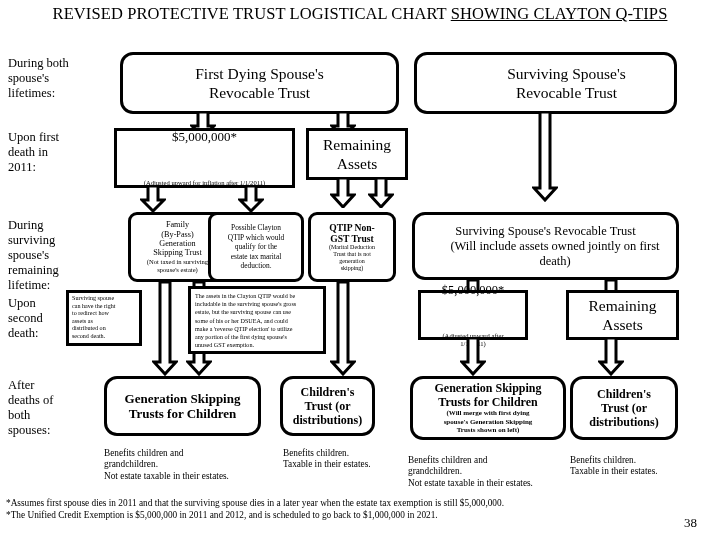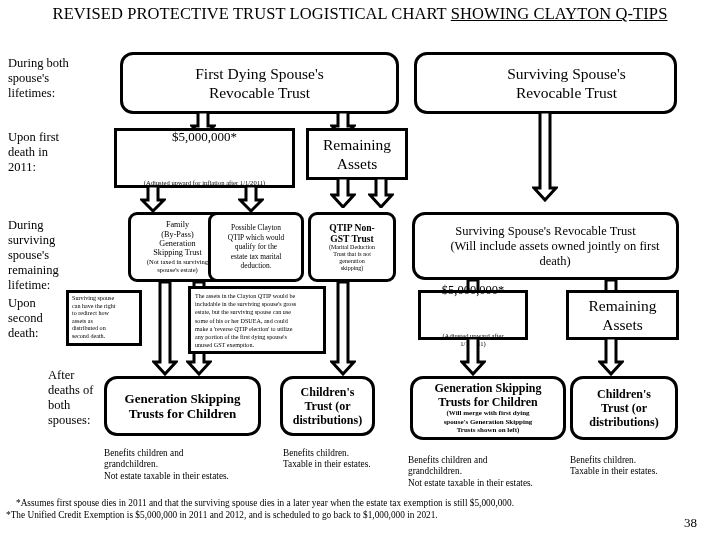--- a/index.html
+++ b/index.html
@@ -97,21 +97,21 @@
   <div class="abs stagelabel" style="left:8px;top:218px;width:96px;white-space:pre-line;">During
 surviving
 spouse's
 remaining
 lifetime:</div>
 
   <div class="abs stagelabel" style="left:8px;top:296px;width:96px;white-space:pre-line;">Upon
 second
 death:</div>
 
-  <div class="abs stagelabel" style="left:8px;top:368px;width:96px;white-space:pre-line;margin-left:40px;">After
+  <div class="abs stagelabel" style="left:8px;top:378px;width:96px;white-space:pre-line;">After
 deaths of
 both
 spouses:</div>
 
   <div class="abs box round t-lg" style="left:120px;top:52px;width:279px;height:62px;">
     <span style="white-space:pre-line;">First Dying Spouse's
 Revocable Trust</span>
   </div>
 
   <div class="abs box round t-lg" style="left:414px;top:52px;width:263px;height:62px;padding-left:42px;">
@@ -269,18 +269,18 @@
   <div class="abs caption" style="left:283px;top:448px;width:120px;">Benefits children.
 Taxable in their estates.</div>
 
   <div class="abs caption" style="left:408px;top:455px;width:175px;">Benefits children and
 grandchildren.
 Not estate taxable in their estates.</div>
 
   <div class="abs caption" style="left:570px;top:455px;width:130px;">Benefits children.
 Taxable in their estates.</div>
 
-  <div class="abs foot" style="left:16px;top:497px;width:700px;">*Assumes first spouse dies in 2011 and that the surviving spouse dies in a later year when the estate tax exemption is still $5,000,000.</div>
+  <div class="abs foot" style="left:6px;top:497px;width:700px;">*Assumes first spouse dies in 2011 and that the surviving spouse dies in a later year when the estate tax exemption is still $5,000,000.</div>
   <div class="abs foot" style="left:6px;top:509px;width:700px;">*The Unified Credit Exemption is $5,000,000 in 2011 and 2012, and is scheduled to go back to $1,000,000 in 2021.</div>
 
   <div class="abs pagenum" style="left:684px;top:515px;">38</div>
 
 </div>
 
 </body></html>

